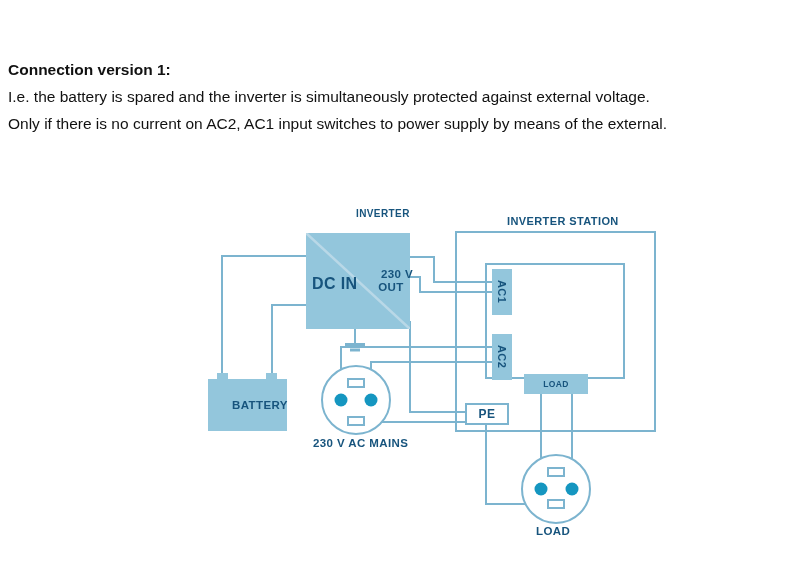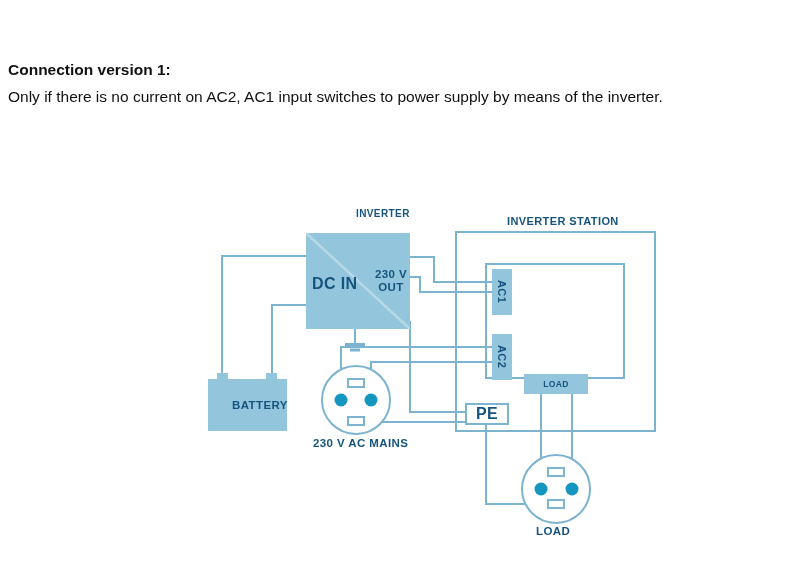--- a/index.html
+++ b/index.html
@@ -55,21 +55,22 @@
     white-space: nowrap;
   }
 </style>
 </head>
 <body>
 
 <div id="page">
 
   <div id="caption">
     <div class="line heading">Connection version 1:</div>
-    <div class="line">Only if there is no current on AC2, AC1 input switches to power supply by means of the inverter.</div>
+    <div class="line">I.e. the battery is spared and the inverter is simultaneously protected against external voltage.</div>
+    <div class="line">Only if there is no current on AC2, AC1 input switches to power supply by means of the external.</div>
   </div>
 
   <div id="diagram">
 
     <svg width="794" height="578" viewBox="0 0 794 578" xmlns="http://www.w3.org/2000/svg">
 
       <defs>
 
         <clipPath id="invClip">
           <rect x="306" y="233" width="104" height="96"></rect>
@@ -150,37 +151,37 @@
     </svg>
 
     
 
     <div class="dlabel" style="left:329px; top:208px; font-size:10px;margin-left:27px;">INVERTER</div>
 
     <div class="dlabel" style="left:507px; top:215px; font-size:11px;">INVERTER STATION</div>
 
     <div class="dlabel" style="left:312px; top:275px; font-size:16px;">DC IN</div>
 
-    <div class="dlabel" style="left:369px; top:268px; font-size:11.5px; text-align:center; width:44px;">230 V</div>
+    <div class="dlabel" style="left:369px; top:268px; font-size:11.5px; text-align:right; width:44px;">230 V</div>
     <div class="dlabel" style="left:369px; top:281px; font-size:11.5px; text-align:center; width:44px;">OUT</div>
 
     <div class="dlabel" style="left:232px; top:399px; font-size:11.5px;">BATTERY</div>
 
     <div class="dlabel" style="left:313px; top:437px; font-size:11.5px;text-align:right;">230 V AC MAINS</div>
 
     <div class="dlabel" style="left:536px; top:525px; font-size:11.5px;">LOAD</div>
 
     <div class="dlabel" style="left:492px; top:269px; width:20px; height:46px; font-size:11px;
                                display:flex; align-items:center; justify-content:center;
                                writing-mode:vertical-rl; text-orientation:mixed;">AC1</div>
 
     <div class="dlabel" style="left:492px; top:334px; width:20px; height:46px; font-size:11px;
                                display:flex; align-items:center; justify-content:center;
                                writing-mode:vertical-rl; text-orientation:mixed;">AC2</div>
 
     <div class="dlabel" style="left:524px; top:374px; width:64px; height:20px; font-size:8.5px;
                                display:flex; align-items:center; justify-content:center;">LOAD</div>
 
-    <div class="dlabel" style="left:466px; top:404px; width:42px; height:20px; font-size:16px;
+    <div class="dlabel" style="left:466px; top:404px; width:42px; height:20px; font-size:12px;
                                display:flex; align-items:center; justify-content:center;">PE</div>
 
   </div>
 </div>
 
 </body></html>

